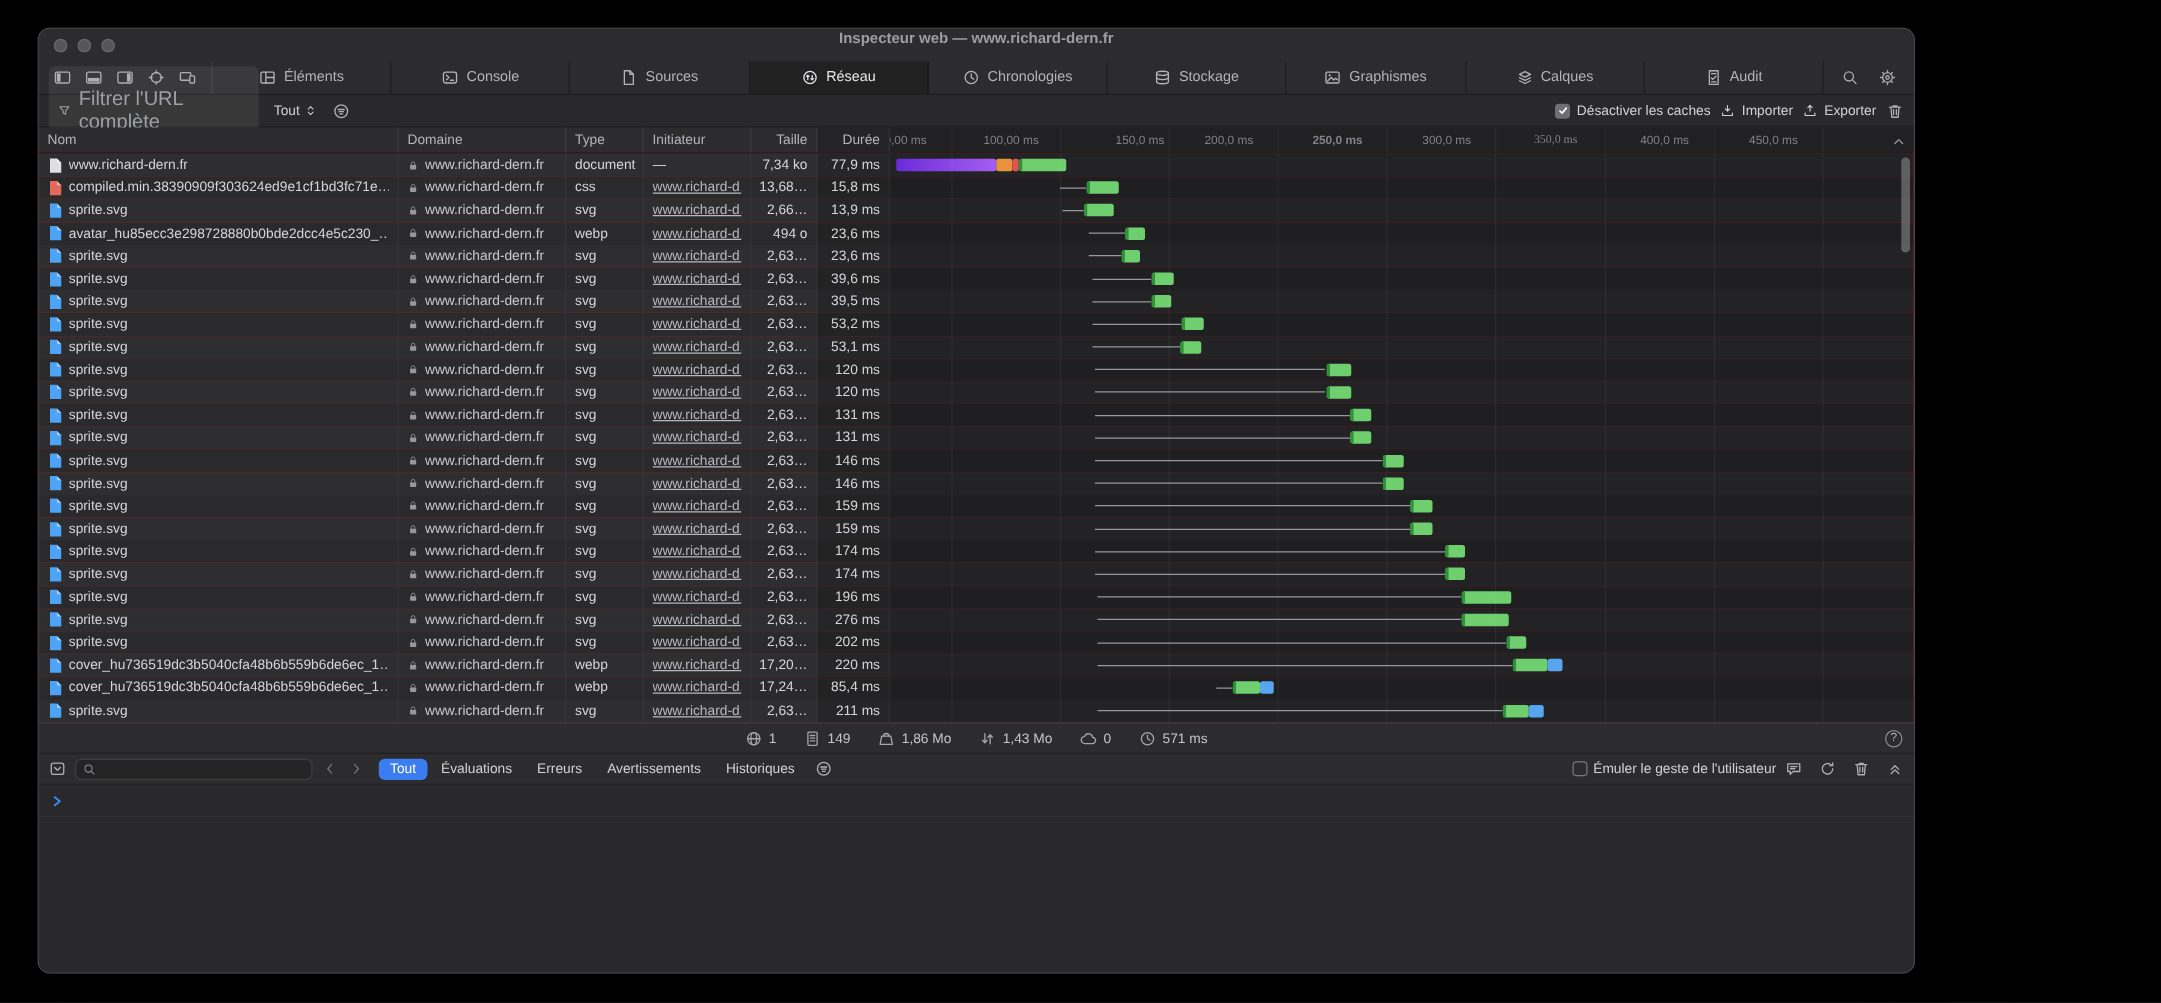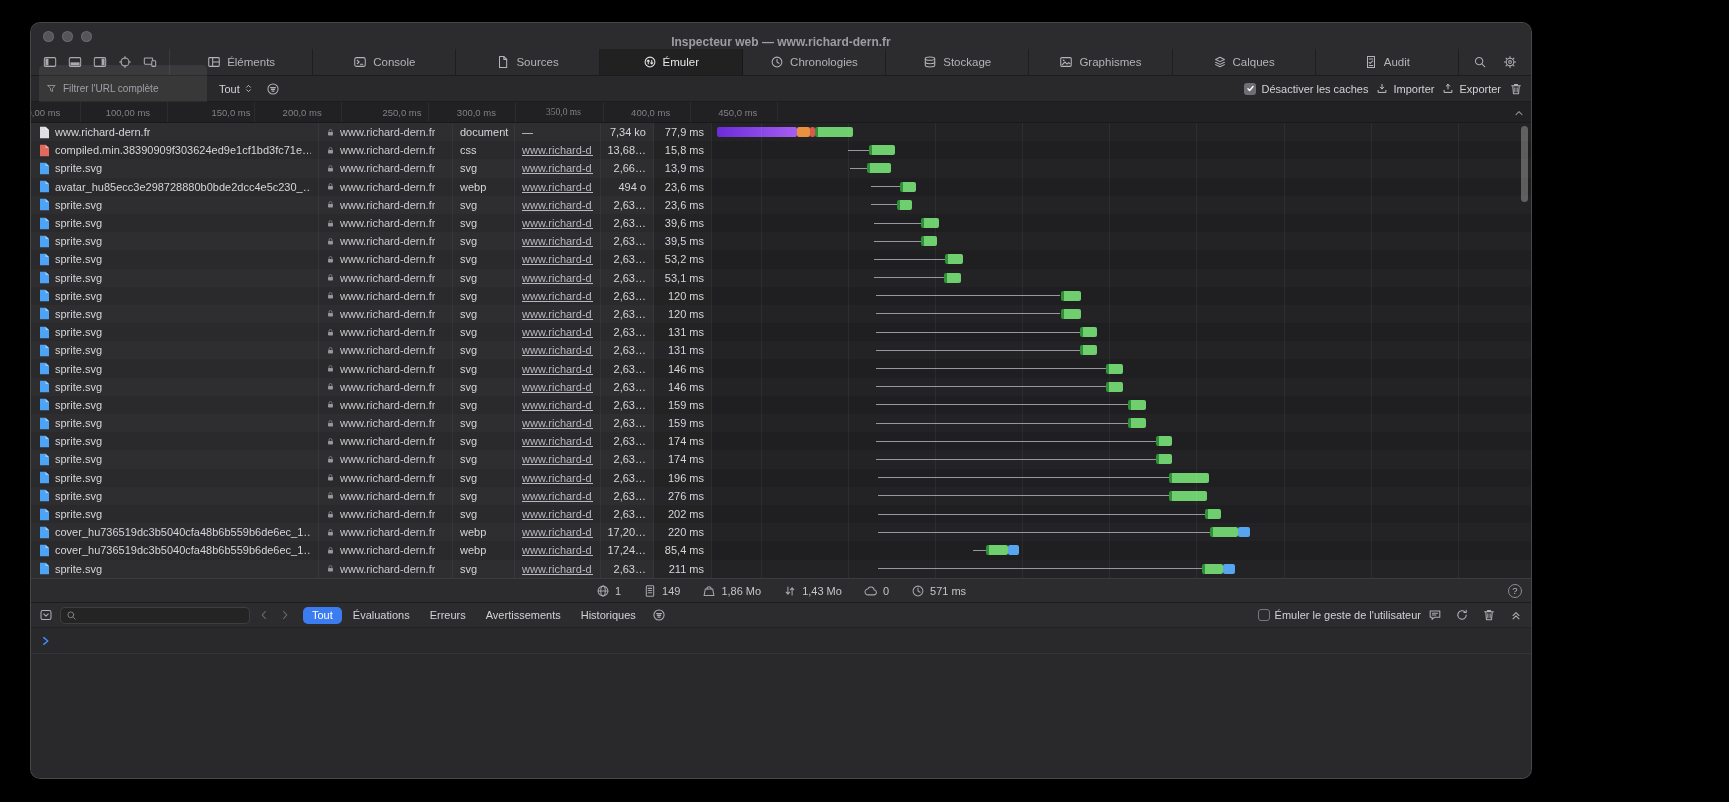--- a/index.html
+++ b/index.html
@@ -1,30 +1,30 @@
 <!DOCTYPE html>
 <html><head>
 <meta charset="utf-8">
 <style>
 *{margin:0;padding:0;box-sizing:border-box}
 html,body{width:1729px;height:802px}
 body{background:#000;font-family:"Liberation Sans",sans-serif;overflow:hidden;position:relative}
 #win{position:absolute;left:30px;top:22px;width:1502px;height:757px;background:#29292b;border:1px solid rgba(255,255,255,.15);border-radius:10px;box-shadow:0 25px 70px rgba(0,0,0,.85);display:flex;flex-direction:column;overflow:hidden}
-.titlebar{height:26px;flex:none;display:flex;align-items:flex-end;position:relative;background:#2c2c2e}
+.titlebar{height:26px;flex:none;display:flex;align-items:flex-start;position:relative;background:#2c2c2e}
 .lights{position:absolute;left:12px;top:0;bottom:0;display:flex;align-items:center;gap:8px}
 .light{width:11px;height:11px;border-radius:50%;background:#55555a;border:.5px solid rgba(255,255,255,.12)}
 .wtitle{flex:1;text-align:center;font-size:12px;font-weight:700;color:#9d9da3}
 .toolbar{height:27px;flex:none;display:flex;align-items:stretch;background:#2c2c2e;border-bottom:1px solid #1c1c1e}
 .dockctl{display:flex;align-items:center;gap:11px;padding:0 12px;color:#a9a9af;border-right:1px solid rgba(255,255,255,.07)}
 #tabstrip{flex:1;display:flex}
 .tab{flex:1;display:flex;align-items:center;justify-content:center;gap:6px;font-size:11.5px;color:#b3b3b9;border-right:1px solid rgba(0,0,0,.3)}
 .tab.active{background:rgba(0,0,0,.25);color:#e6e6ea}
 .tbright{display:flex;align-items:center;gap:16px;padding:0 14px;color:#a9a9af}
 .filterbar{height:26px;flex:none;display:flex;align-items:center;gap:8px;padding:0 8px;background:#29292b;border-bottom:1px solid #1c1c1e}
-.fpill{display:flex;align-items:center;gap:6px;width:168px;padding:18px 7px;border-radius:5px;background:rgba(255,255,255,.07);color:#9fa0a6;font-size:10px}
+.fpill{display:flex;align-items:center;gap:6px;width:168px;padding:18px 7px;border-radius:5px;background:rgba(255,255,255,.07);color:#9fa0a6;font-size:16px}
 .scope{display:flex;align-items:center;gap:3px;color:#d2d2d7;font-size:11px;padding:0 4px}
 .fspacer{flex:1}
 .chkrow{display:flex;align-items:center;gap:5px;color:#d2d2d7;font-size:11px}
 .chk{width:12px;height:12px;border-radius:3px;background:#6e6e76;display:flex;align-items:center;justify-content:center;color:#fff}
 .chk .ic,.chk svg{width:9px;height:9px}
 .chk.un{background:transparent;border:1px solid #77777e}
 .btn{display:flex;align-items:center;gap:5px;color:#d2d2d7;font-size:11px}
 .icbtn{color:#b0b0b6;display:inline-flex}
 .thead{height:21px;flex:none;display:flex;background:#2c2c2e;border-bottom:1px solid #19191b;font-size:11px;color:#b4b4ba}
 .hcell{display:flex;align-items:center;padding:0 7px;border-right:1px solid rgba(255,255,255,.07);white-space:nowrap;overflow:hidden}
@@ -148,21 +148,21 @@
           </span>
           <span>Sources</span>
         </div>
         <div class="tab active">
           <span class="ic">
             <svg viewBox="0 0 16 16" fill="none" stroke="currentColor" stroke-width="1.2" stroke-linecap="round" stroke-linejoin="round">
               <circle cx="8" cy="8" r="5.6"></circle>
               <path d="M6 10V5.8M6 5.8 4.8 7M6 5.8 7.2 7M10 6v4.2M10 10.2 8.8 9M10 10.2 11.2 9"></path>
             </svg>
           </span>
-          <span>Émuler</span>
+          <span>Réseau</span>
         </div>
         <div class="tab">
           <span class="ic">
             <svg viewBox="0 0 16 16" fill="none" stroke="currentColor" stroke-width="1.2" stroke-linecap="round" stroke-linejoin="round">
               <circle cx="8" cy="8" r="5.6"></circle>
               <path d="M8 4.8V8l2.3 1.6"></path>
             </svg>
           </span>
           <span>Chronologies</span>
         </div>
@@ -278,35 +278,43 @@
     </div>
     <span class="ic icbtn">
         <svg viewBox="0 0 16 16" fill="none" stroke="currentColor" stroke-width="1.2" stroke-linecap="round" stroke-linejoin="round">
           <path d="M3 4.3h10M6.2 4.3V3h3.6v1.3M4.3 4.3l.8 9.2h5.8l.8-9.2"></path>
           <path d="M6.7 6.5v4.5M9.3 6.5v4.5"></path>
         </svg>
       </span>
   </div>
 
   <div class="thead">
+    <div style="display:flex" id="header-cells">
+        <div class="hcell w-name">Nom</div>
+        <div class="hcell w-domain">Domaine</div>
+        <div class="hcell w-type">Type</div>
+        <div class="hcell w-init">Initiateur</div>
+        <div class="hcell w-size r">Taille</div>
+        <div class="hcell w-dur r durbg">Durée</div>
+      </div>
     <div id="wf-header">
       <span class="ic hchev">
           <svg viewBox="0 0 16 16" fill="none" stroke="currentColor" stroke-width="1.2" stroke-linecap="round" stroke-linejoin="round">
             <path d="M4.5 10 8 6.5 11.5 10"></path>
           </svg>
         </span>
     <div class="tick-label" style="left: -25.21px;">50,00 ms</div>
         <div class="gridline" style="left: 48.79px;"></div>
         <div class="tick-label" style="left: 61.915px;">100,00 ms</div>
         <div class="gridline" style="left: 135.915px;"></div>
         <div class="tick-label" style="left: 165px;">150,0 ms</div>
         <div class="gridline" style="left: 223.04px;"></div>
         <div class="tick-label" style="left: 236.165px;">200,0 ms</div>
         <div class="gridline" style="left: 310.165px;"></div>
-        <div class="tick-label" style="left: 336px;">250,0 ms</div>
+        <div class="tick-label" style="left: 323px; font-weight: bold;">250,0 ms</div>
         <div class="gridline" style="left: 397.29px;"></div>
         <div class="tick-label" style="left: 410.415px;">300,0 ms</div>
         <div class="gridline" style="left: 484.415px;"></div>
         <div class="tick-label" style="left: 497.54px; font-family: Liberation Serif, serif;">350,0 ms</div>
         <div class="gridline" style="left: 571.54px;"></div>
         <div class="tick-label" style="left: 584.665px;">400,0 ms</div>
         <div class="gridline" style="left: 658.665px;"></div>
         <div class="tick-label" style="left: 671.79px;">450,0 ms</div>
         <div class="gridline" style="left: 745.79px;"></div>
       </div>

